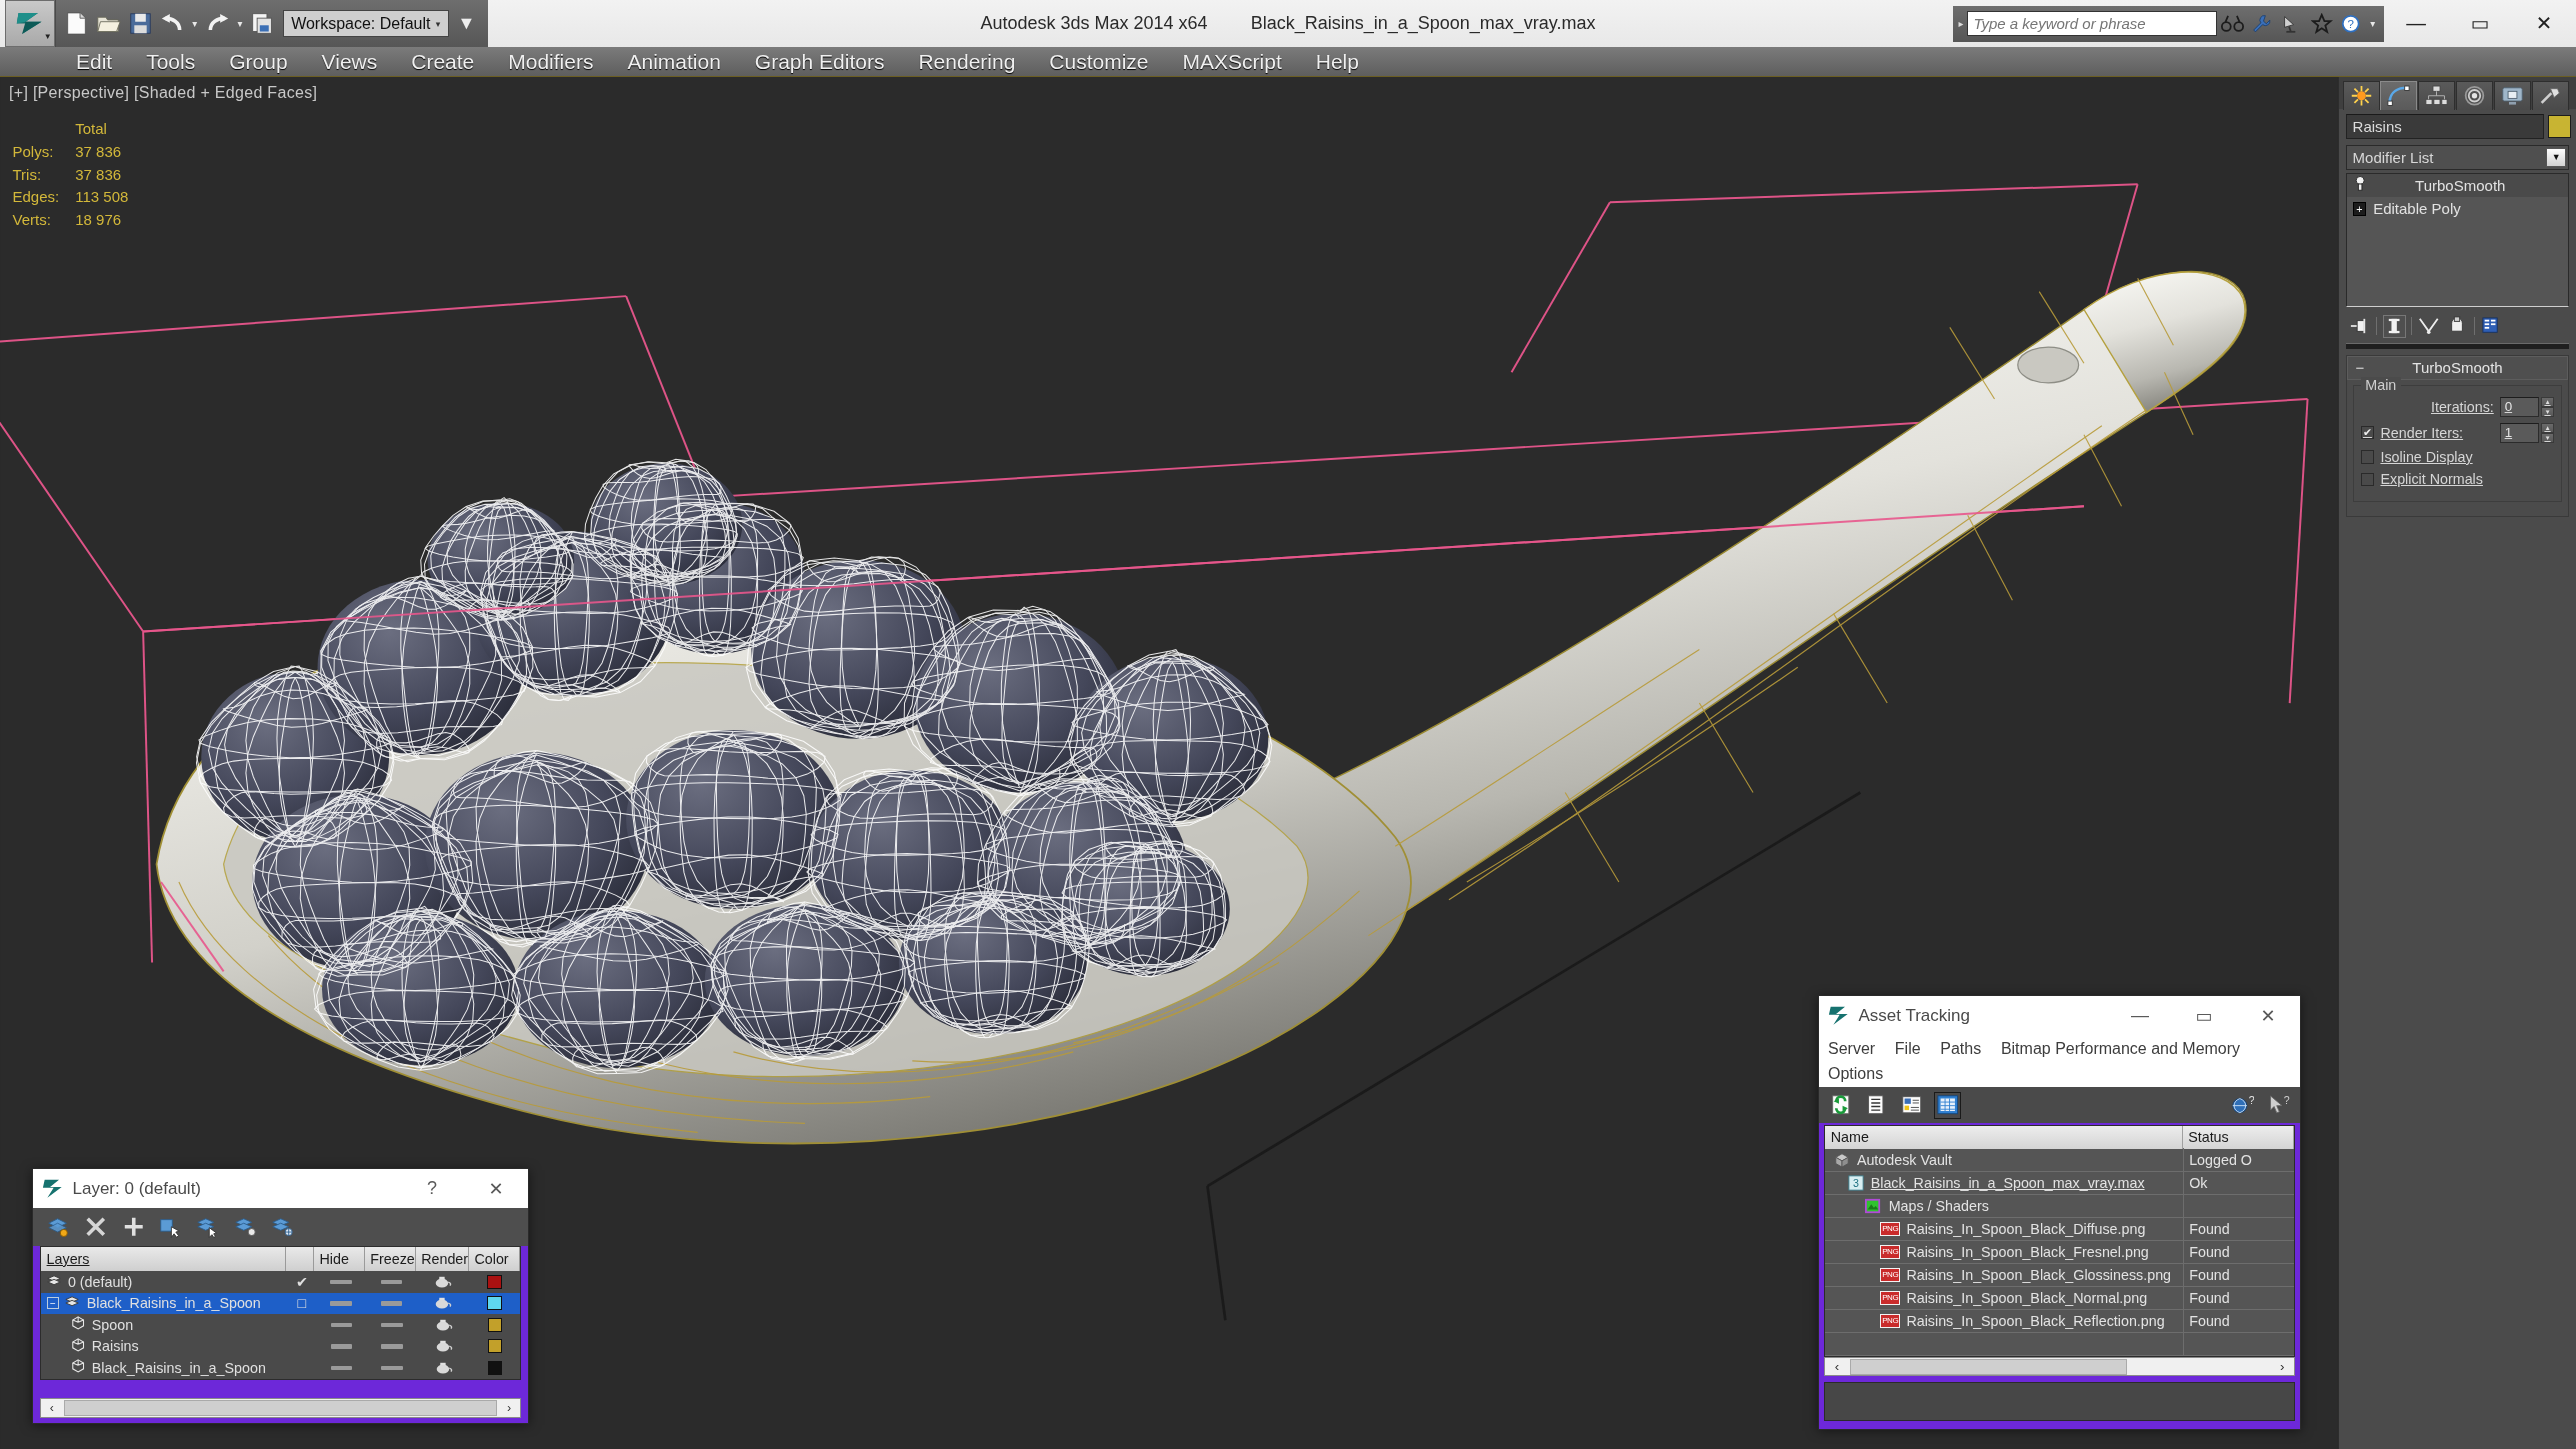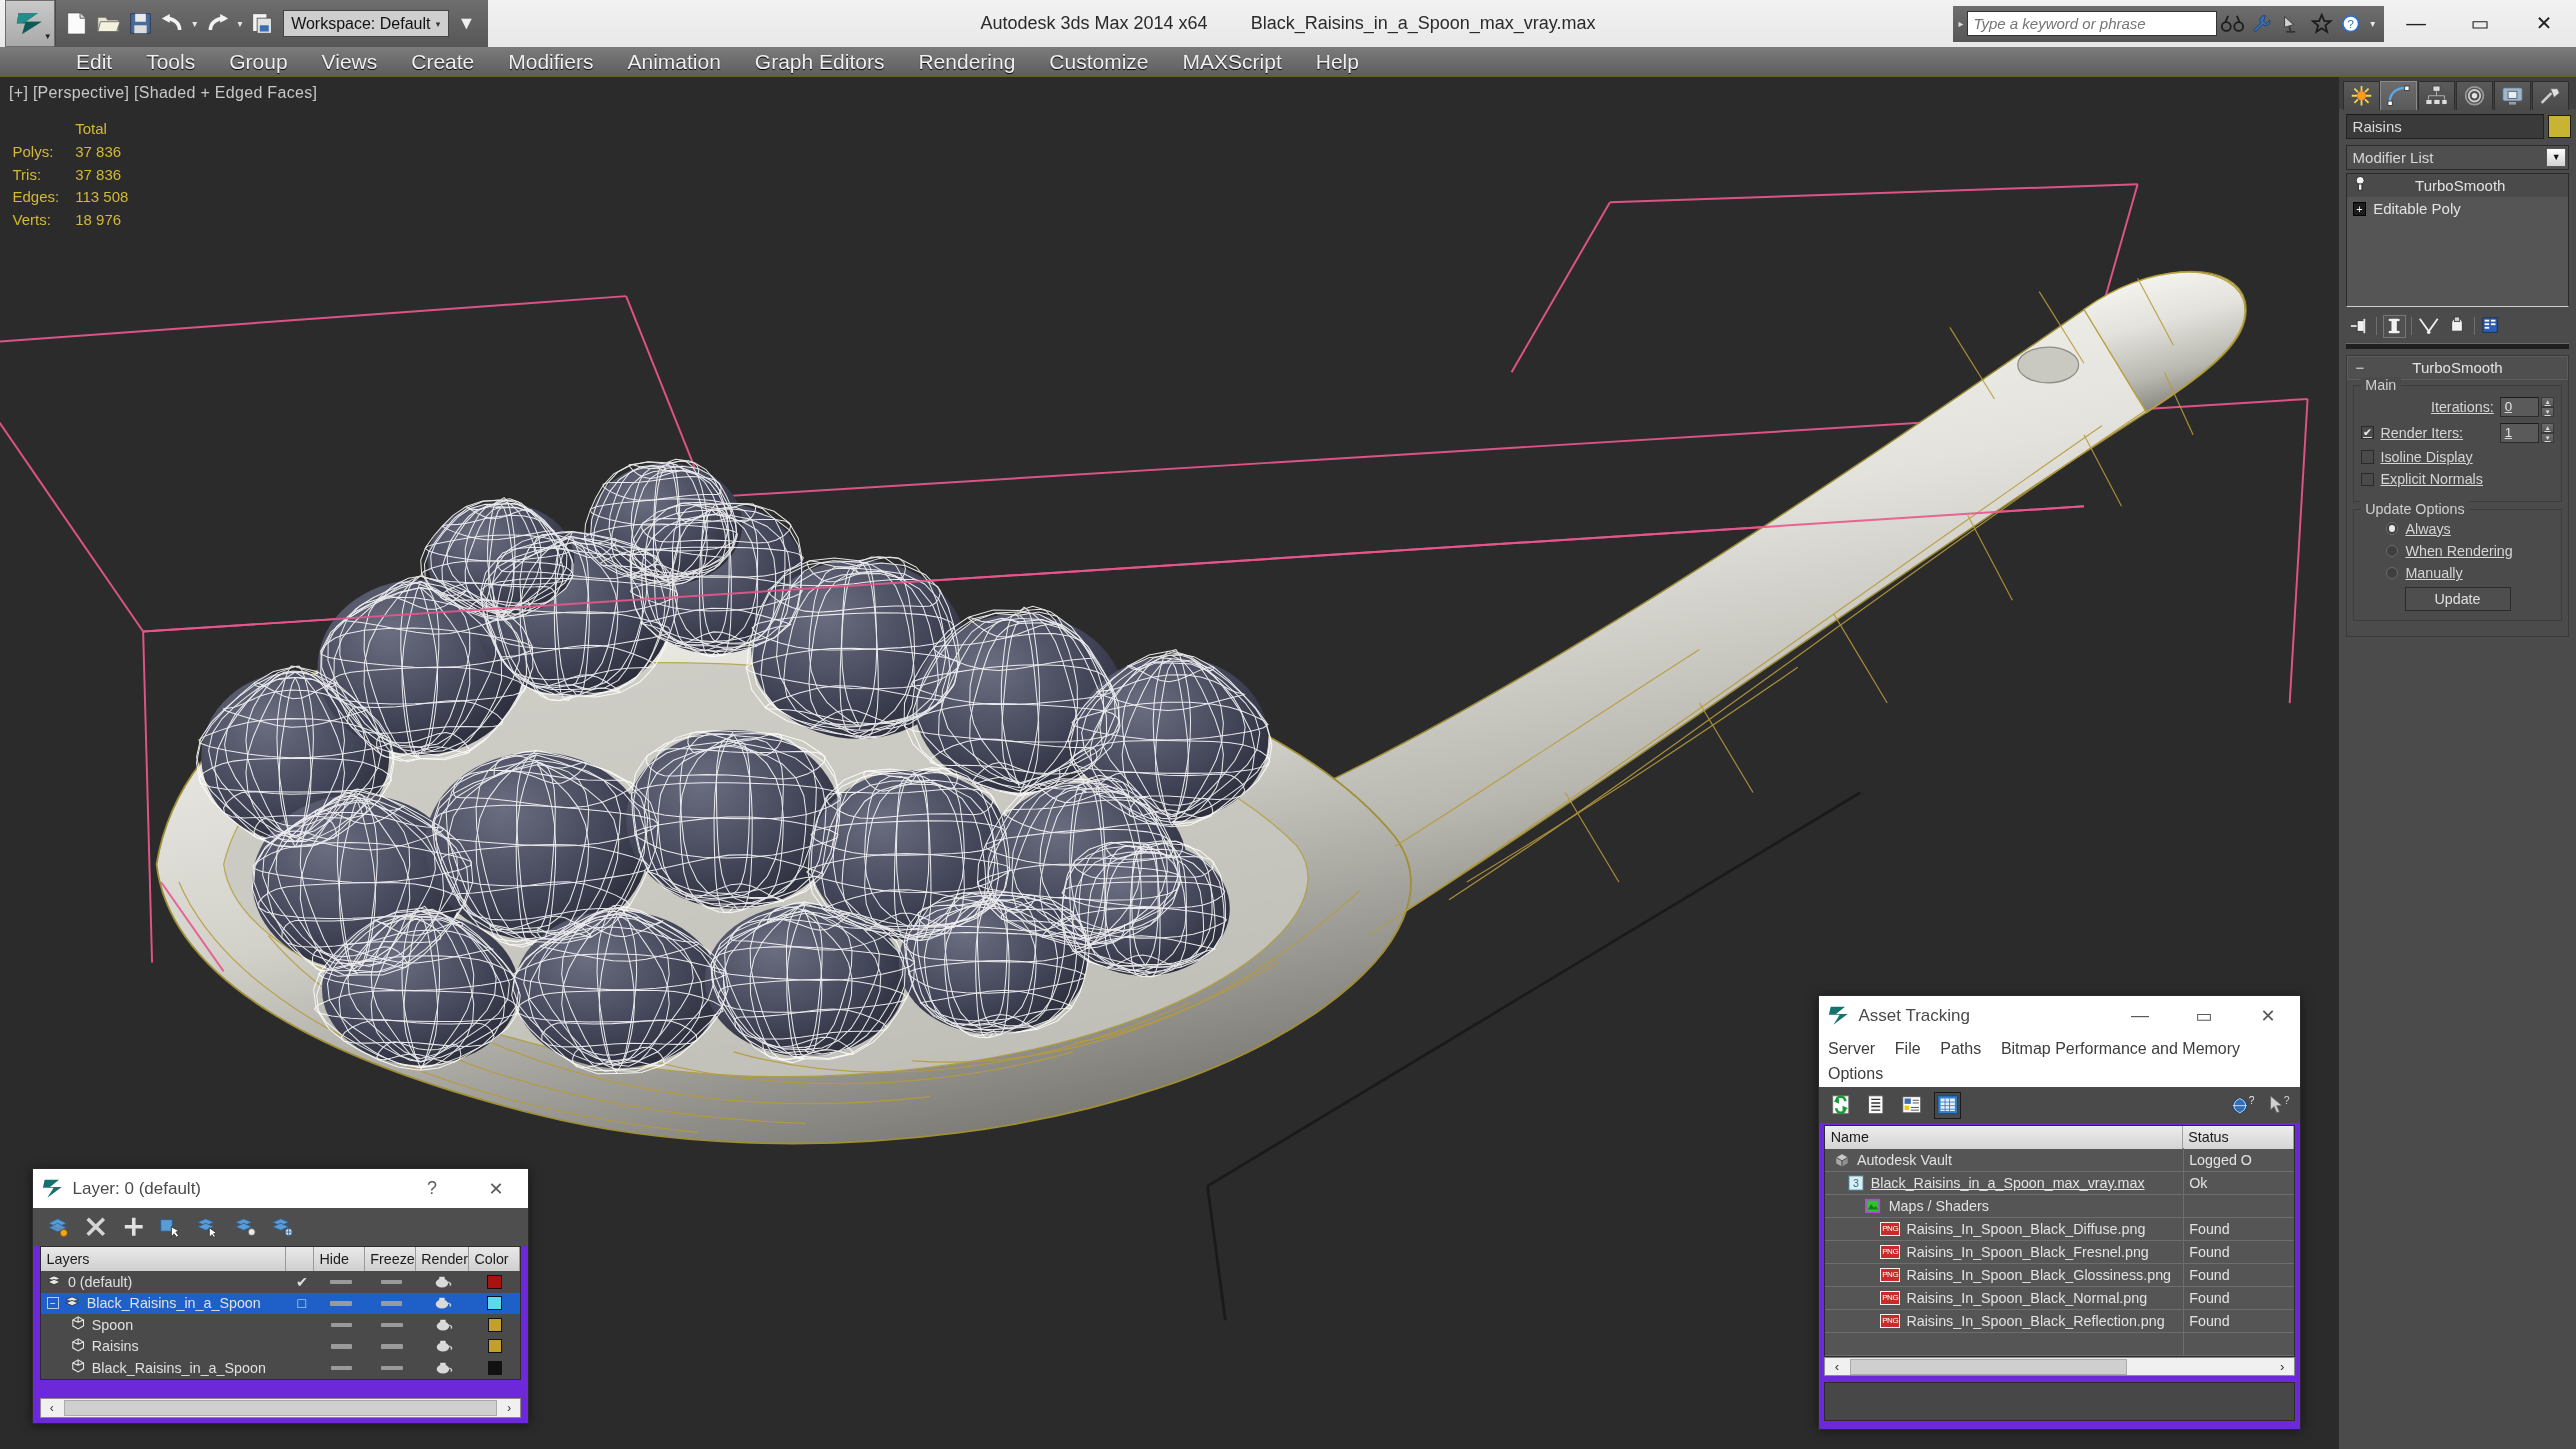--- a/index.html
+++ b/index.html
@@ -1163,36 +1163,20 @@
             </div>
             <div class="frow">
               <span class="cbox "></span>
               <span>Isoline Display</span>
             </div>
             <div class="frow">
               <span class="cbox "></span>
               <span>Explicit Normals</span>
             </div>
           </div>
-          <div class="group">
-            <div class="glabel">Update Options</div>
-            <div class="frow indent">
-              <span class="rbtn on"></span>
-              <span>Always</span>
-            </div>
-            <div class="frow indent">
-              <span class="rbtn "></span>
-              <span>When Rendering</span>
-            </div>
-            <div class="frow indent">
-              <span class="rbtn "></span>
-              <span>Manually</span>
-            </div>
-            <div class="btn-update">Update</div>
-          </div>
         </div>
     </div>
   </div>
 
   <div class="dialog" id="layerDlg">
     <div class="dlg-title">
       <svg class="tlogo" viewBox="0 0 24 24">
         <polygon points="3,2 19,2 9,10 22,10 6,22 13,11 1,11" fill="#16726f"></polygon>
       </svg>
       <span>Layer: 0 (default)</span>
@@ -1253,21 +1237,21 @@
               <polygon points="2,12 11,8 20,12 11,16"></polygon>
             </g>
             <circle cx="20" cy="18" r="4" fill="#dfe9f5" stroke="#2b5d8c"></circle>
             <path d="M20 14 v8 M16 18 h8" stroke="#2b5d8c"></path>
           </svg>
       </div>
     </div>
 
     <div class="layer-grid">
       <div class="lg-head" id="lgHead">
-          <div style="width: 268px;">Layers</div>
+          <div style="width: 268px; text-decoration: underline;">Layers</div>
           <div style="width: 30px;"></div>
           <div style="width: 55px;">Hide</div>
           <div style="width: 55px;">Freeze</div>
           <div style="width: 57px;">Render</div>
           <div style="width: 55px;">Color</div>
         </div>
       <div id="lgRows">
           <div class="lg-row">
             <div class="lg-c-name" style="padding-left:5.4px">
               <span><svg width="15" height="13.4" viewBox="0 0 17 15">

